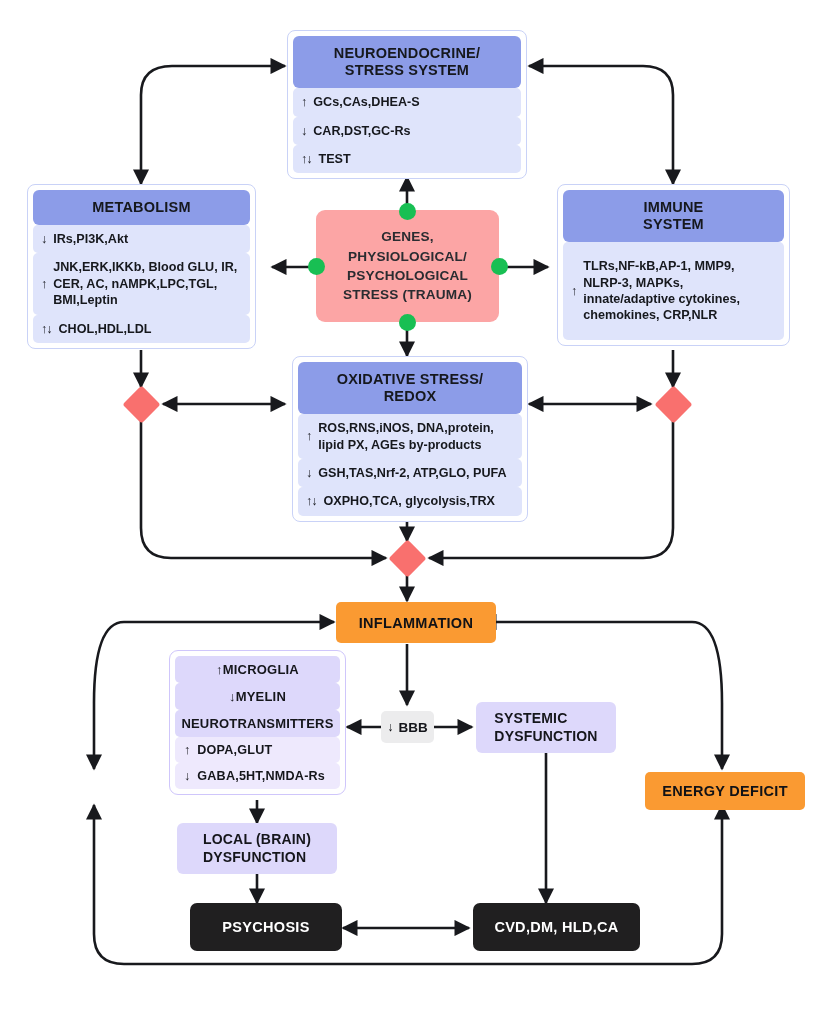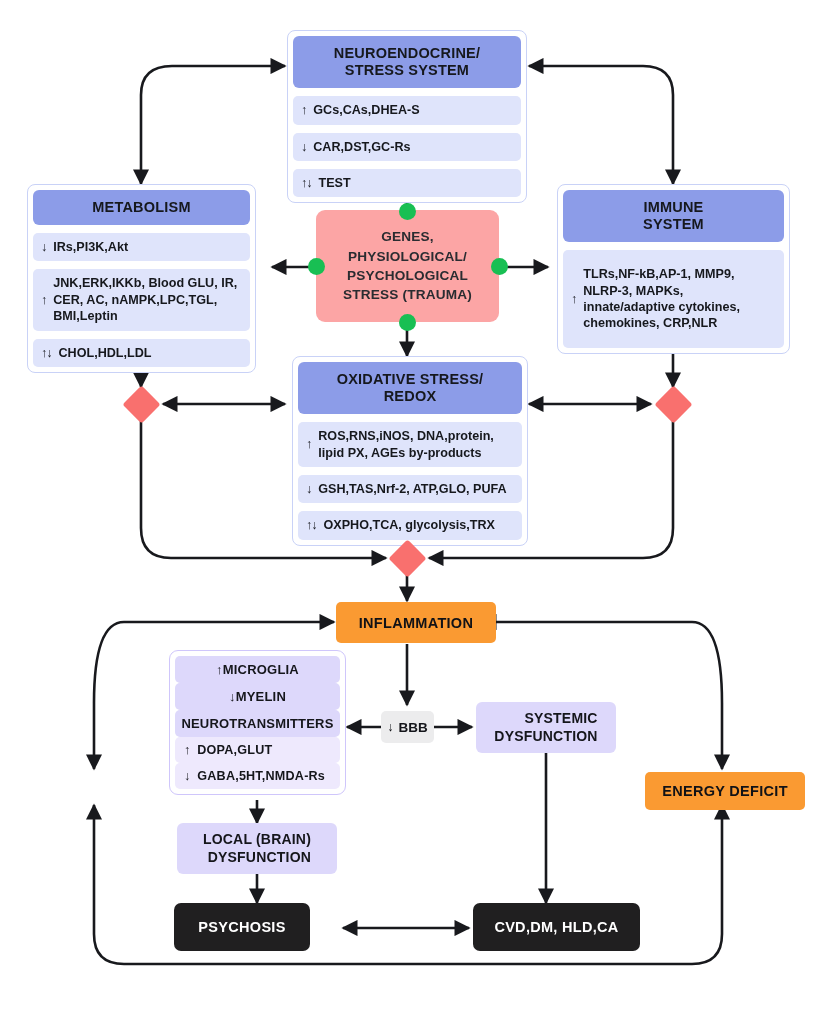--- a/index.html
+++ b/index.html
@@ -5,21 +5,21 @@
   html,body{margin:0;padding:0;background:#ffffff;}
   body{width:817px;height:1024px;position:relative;overflow:hidden;
        font-family:"Liberation Sans","DejaVu Sans",sans-serif;}
   #stage{position:absolute;left:0;top:0;width:817px;height:1024px;}
   svg.edges{position:absolute;left:0;top:0;width:817px;height:1024px;pointer-events:none;}
 
   .node{position:absolute;box-sizing:border-box;}
 
   
   .panel{border:1.5px solid #c9d2f7;border-radius:8px;background:#ffffff;
-         padding:5px;display:flex;flex-direction:column;gap:8px;}
+         padding:5px;display:flex;flex-direction:column;gap:0;}
   .panel .hdr{background:#8c9ce8;border-radius:6px;color:#16181d;
               font-weight:bold;font-size:14.5px;text-align:center;
               padding:9px 4px;line-height:1.18;letter-spacing:.2px;}
   .panel .row{background:#dfe4fb;border-radius:5px;color:#16181d;
               font-size:12.6px;font-weight:bold;padding:6px 8px;
               display:flex;align-items:center;gap:7px;line-height:1.3;}
   .panel .row .ar{font-weight:normal;font-size:12.5px;flex:0 0 auto;
                   color:#22242b;letter-spacing:-1px;}
   .panel .row .tx{flex:1 1 auto;}
 
@@ -37,21 +37,21 @@
   
   .orange{background:#fa9a32;border-radius:5px;color:#111216;font-weight:bold;
           display:flex;align-items:center;justify-content:center;
           font-size:14.5px;letter-spacing:.3px;}
   
   .black{background:#201f20;border-radius:7px;color:#ffffff;font-weight:bold;
          display:flex;align-items:center;justify-content:center;
          font-size:14.5px;letter-spacing:.3px;}
   
   .lav{background:#ddd8fb;border-radius:6px;color:#15161b;font-weight:bold;
-       display:flex;align-items:center;justify-content:center;text-align:right;
+       display:flex;align-items:center;justify-content:center;text-align:left;
        font-size:14px;line-height:1.25;letter-spacing:.2px;}
   .grey-pill{background:#ececed;border-radius:5px;color:#15161b;font-weight:bold;
              display:flex;align-items:center;justify-content:center;
              font-size:13.5px;gap:5px;}
   .grey-pill .ar{font-weight:normal;font-size:12.5px;}
 
   
   .neuro{border:1.5px solid #cfc6fb;border-radius:9px;background:#ffffff;
          padding:5px;display:flex;flex-direction:column;}
   .neuro .nrow{background:#ddd8fb;border-radius:5px;color:#15161b;
@@ -244,16 +244,16 @@
 
   <div class="node orange" style="left:645px;top:772px;width:160px;height:38px;">ENERGY DEFICIT</div>
 
   <div class="node lav" style="left:177px;top:823px;width:160px;height:51px;">
     <div>
       <span>LOCAL (BRAIN)</span><br>
       <span>DYSFUNCTION</span>
     </div>
   </div>
 
-  <div class="node black" style="left:174px;top:903px;width:136px;height:48px;">PSYCHOSIS</div>
+  <div class="node black" style="left:190px;top:903px;width:152px;height:48px;">PSYCHOSIS</div>
   <div class="node black" style="left:473px;top:903px;width:167px;height:48px;">CVD,DM, HLD,CA</div>
 
 </div>
 
 </body></html>

